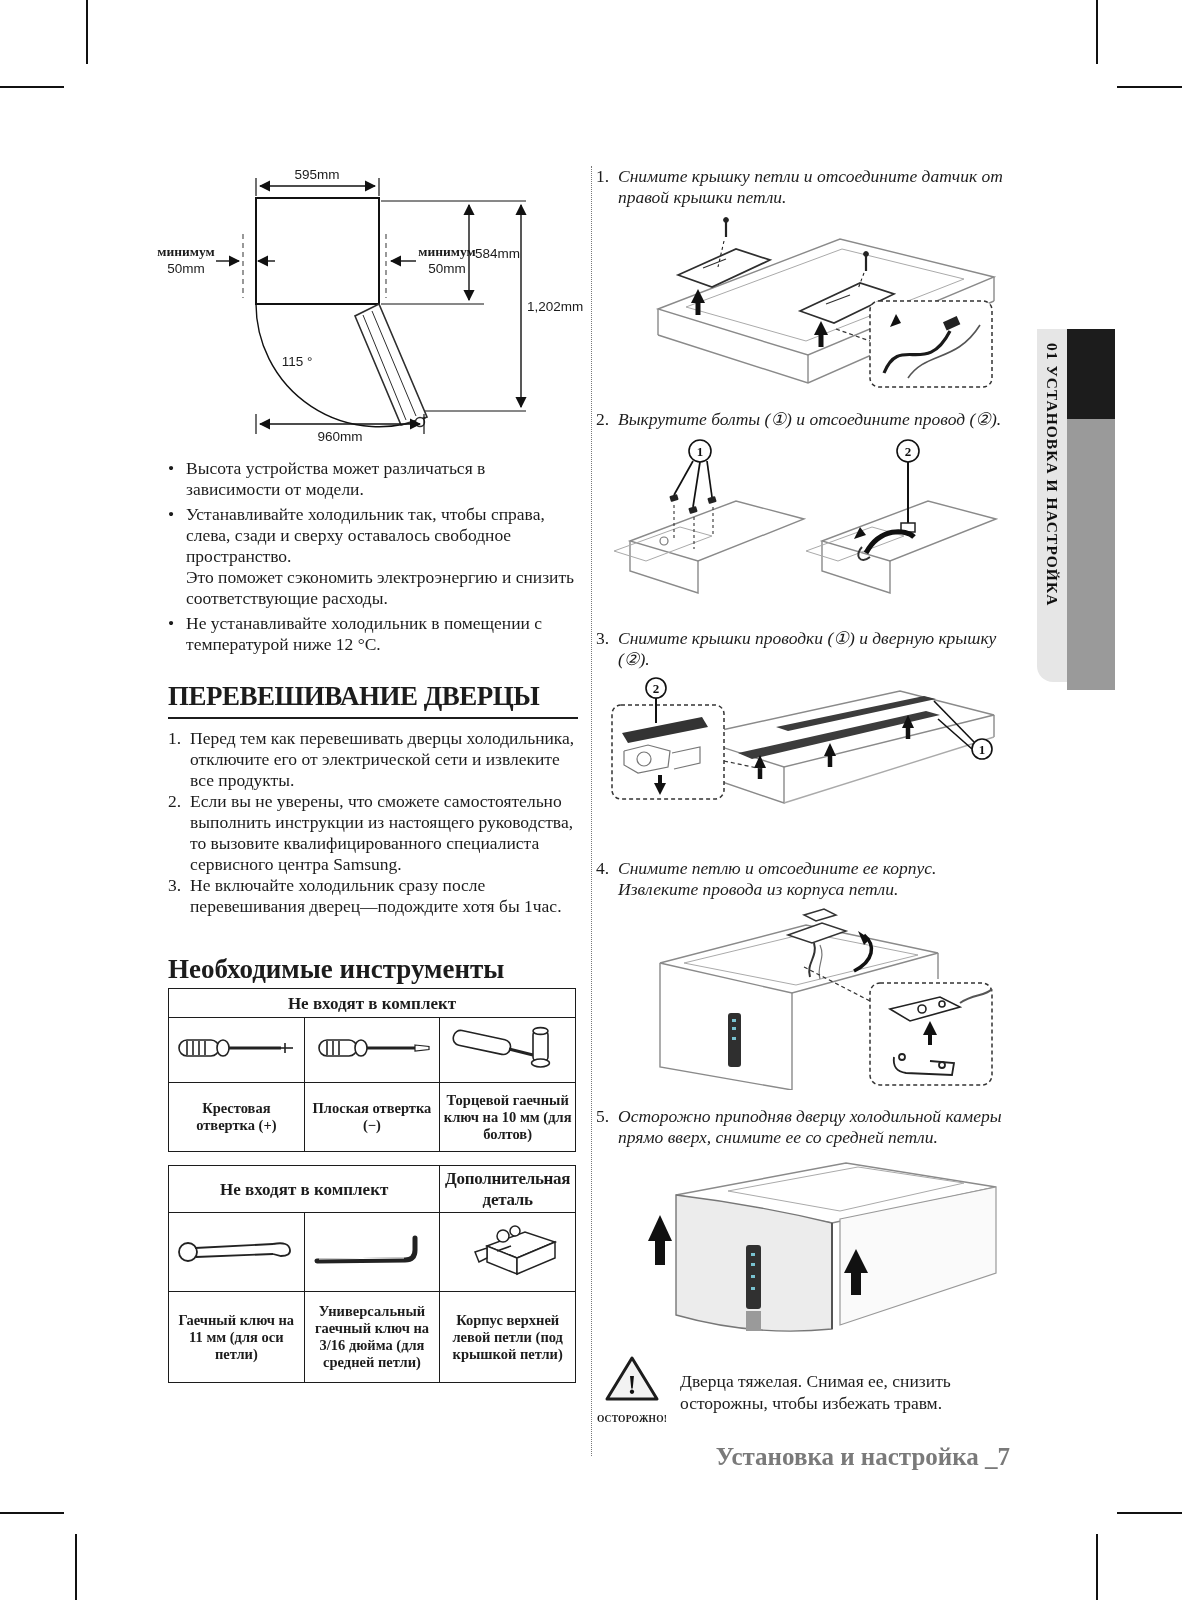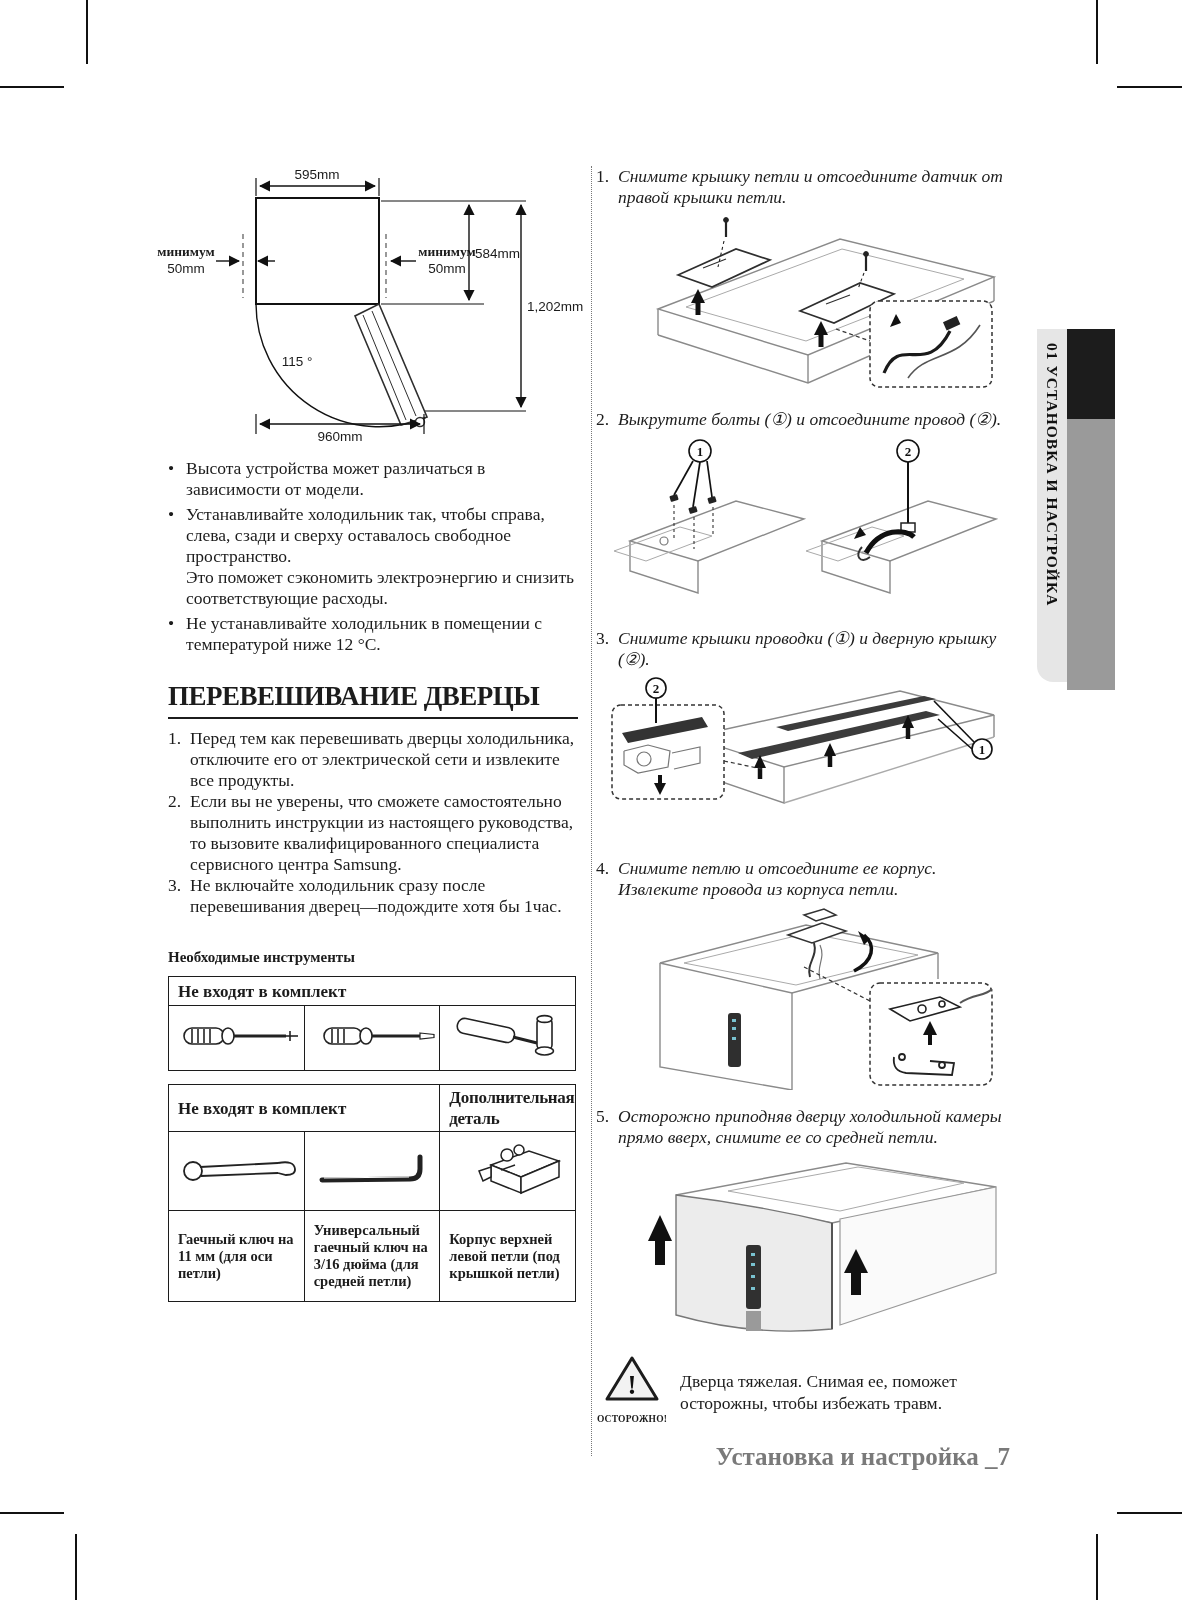--- a/index.html
+++ b/index.html
@@ -19,24 +19,24 @@
   ul.notes .b{width:18px;flex:none;}
   ul.notes .t{flex:1;white-space:pre-line;}
   
   h1.sec{font-size:27px;line-height:30px;margin:26px 0 0 0;padding:0 0 6px 0;
          border-bottom:2.2px solid #1c1c1c;font-weight:bold;letter-spacing:-0.5px;}
   p.intro{margin:10px 0 0 0;}
   ol.lsteps{list-style:none;margin:9px 0 0 0;padding:0;}
   ol.lsteps li{display:flex;}
   ol.lsteps .n{width:22px;flex:none;}
   ol.lsteps .t{flex:1;}
-  h2.tools{font-size:15px;margin:30px 0 0 0;font-weight:bold;}
+  h2.tools{font-size:27px;margin:42px 0 0 0;font-weight:bold;}
   
   table.tools{border-collapse:collapse;width:408px;table-layout:fixed;margin-top:8px;}
-  table.tools th,table.tools td{border:1.6px solid #1c1c1c;text-align:left;font-weight:bold;padding:2px 9px;}
+  table.tools th,table.tools td{border:1.6px solid #1c1c1c;text-align:center;font-weight:bold;padding:2px 3px;}
   table.tools th{font-size:17px;height:24px;}
   th.cond{font-size:12.5px;letter-spacing:-0.3px;}
   td.ticon{height:60px;}
   td.tlabel{font-size:14.5px;line-height:17px;height:64px;}
   table.t2 td.ticon{height:74px;}
   table.t2 td.tlabel{height:86px;}
   
   .pstep{display:flex;}
   .pnum{width:22px;flex:none;}
   .ptxt{flex:1;font-style:italic;}
@@ -206,20 +206,25 @@
           <svg viewBox="0 0 126 54" width="126" height="54">
             <g stroke="#222" fill="#fff" stroke-width="1.6">
               <rect x="8" y="14" width="58" height="15" rx="7" transform="rotate(12 37 21)"></rect>
               <line x1="64" y1="28" x2="88" y2="34" stroke-width="3"></line>
               <rect x="88" y="10" width="15" height="30" rx="4"></rect>
               <ellipse cx="95.5" cy="10" rx="7.5" ry="3.4"></ellipse>
               <ellipse cx="95.5" cy="42" rx="9" ry="4"></ellipse>
             </g>
           </svg>
         </td>
+      </tr>
+      <tr>
+        <td class="tlabel">Крестовая отвертка (+)</td>
+        <td class="tlabel">Плоская отвертка (−)</td>
+        <td class="tlabel">Торцевой гаечный ключ на 10 мм (для болтов)</td>
       </tr>
     </tbody>
       </table>
 
     <table class="tools t2" style="margin-top:13px;">
       <tbody>
           <tr>
         <th colspan="2">Не входят в комплект</th>
         <th class="cond">Дополнительная деталь</th>
       </tr>
@@ -450,19 +455,19 @@
     </svg>
 
     <div class="caution">
       <div class="cicon">
         <svg viewBox="0 0 56 50" width="56" height="50">
           <path d="M28,5 L53,46 L3,46 Z" fill="#f2f2f2" stroke="#1c1c1c" stroke-width="3" stroke-linejoin="round"></path>
           <text class="cmark" x="28" y="41">!</text>
         </svg>
         <div class="clabel">ОСТОРОЖНО!</div>
       </div>
-      <div class="ctext">Дверца тяжелая. Снимая ее, поможет осторожны, чтобы избежать травм.</div>
+      <div class="ctext">Дверца тяжелая. Снимая ее, снизить осторожны, чтобы избежать травм.</div>
     </div>
 
     <div class="page-footer">Установка и настройка _7</div>
   </div>
 
 </div>
 
 </body></html>

